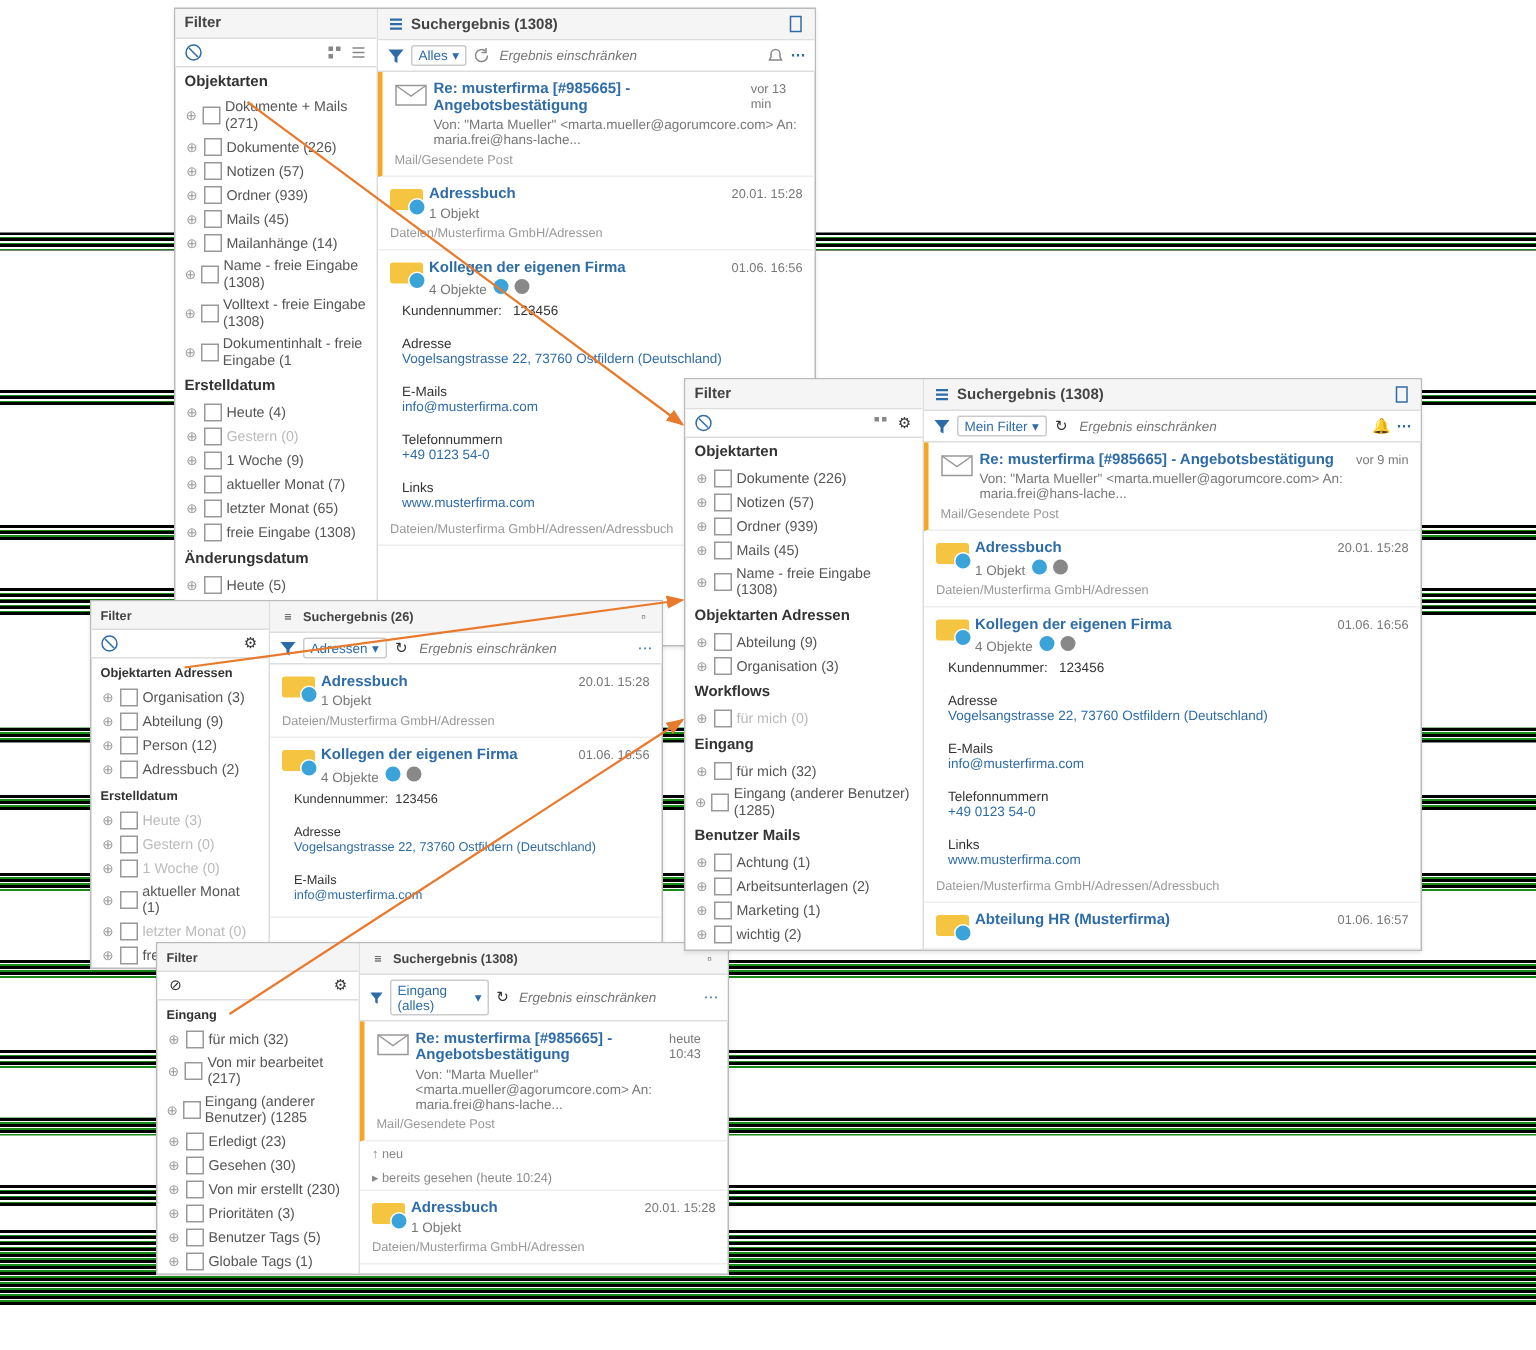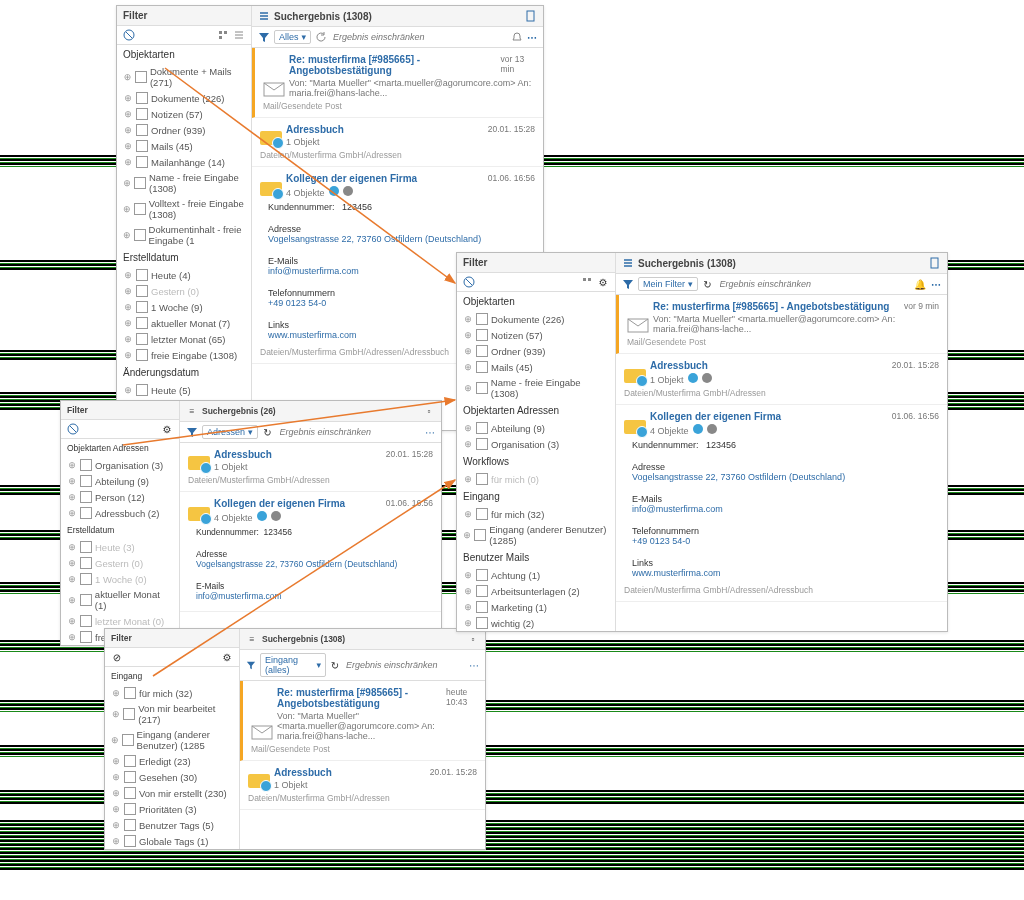--- a/index.html
+++ b/index.html
@@ -4,37 +4,37 @@
 <style>
 body{margin:0;font-family:Arial,Helvetica,sans-serif;font-size:10px;color:#333;background:#fff;position:relative;width:1024px;height:900px}
 .panel{position:absolute;border:1px solid #bbb;background:#fff;box-shadow:0 1px 3px rgba(0,0,0,0.1)}
 .hdr{display:flex;align-items:center;justify-content:space-between;background:#f5f5f5;border-bottom:1px solid #ddd;padding:4px 6px;font-weight:bold;color:#444}
 .hdr-left{display:flex;align-items:center;gap:4px}
 .ico{display:inline-flex;width:12px;height:12px;align-items:center;justify-content:center}
 svg{width:100%;height:100%}
 .toolbar{display:flex;align-items:center;gap:4px;padding:3px 6px;border-bottom:1px solid #ddd;background:#fff}
 .filter-drop{display:flex;align-items:center;gap:3px;border:1px solid #ccc;padding:1px 4px;border-radius:2px;font-size:9px;color:#2e6ca8;cursor:pointer}
 .search-in{flex:1;border:none;outline:none;font-size:9px;font-style:italic;color:#888;padding:2px}
-.sect{padding:4px 6px;font-weight:normal;color:#333;font-size:10px}
+.sect{padding:4px 6px;font-weight:bold;color:#333;font-size:10px}
 .frow{display:flex;align-items:center;gap:3px;padding:2px 6px;font-size:9.5px;color:#555}
 .frow.dis{color:#bbb}
 .plus{width:10px;height:10px;display:inline-flex;align-items:center;justify-content:center;color:#999;font-size:9px}
 .chk{width:10px;height:10px;border:1px solid #999;background:#fff;flex-shrink:0}
 .result{padding:6px 8px;border-bottom:1px solid #eee}
 .result.yl{border-left:3px solid #f5a623}
 .r-top{display:flex;justify-content:space-between;align-items:flex-start;gap:6px}
 .r-title{color:#2e6ca8;font-weight:bold;font-size:10px}
 .r-meta{font-size:8.5px;color:#777}
 .r-sub{font-size:9px;color:#777;margin-top:2px}
 .r-path{font-size:8.5px;color:#999;margin-top:3px}
 .mail-ico{width:22px;height:18px;margin-right:4px;flex-shrink:0}
 .fold-ico{width:22px;height:18px;margin-right:4px;flex-shrink:0;position:relative}
 .fold{width:22px;height:14px;background:#f5c542;border-radius:2px;position:relative;top:2px}
 .fold-badge{position:absolute;right:-2px;bottom:-2px;width:10px;height:10px;border-radius:50%;background:#3aa3d9;border:1px solid #fff}
-.flex{display:flex;align-items:flex-end}
+.flex{display:flex;align-items:flex-start}
 .det-sect{padding:4px 8px;font-size:9px}
 .det-lbl{font-weight:normal;color:#333;margin-top:4px}
 .det-link{color:#2e6ca8}
 .mini{font-size:8.5px}
 .arrow{position:absolute;pointer-events:none}
 .stripes{position:absolute;left:0;right:0;background:repeating-linear-gradient(to bottom,#000 0,#000 2px,#fff 2px,#fff 3px,#1a8a1a 3px,#1a8a1a 4px)}
 .circ{width:10px;height:10px;border-radius:50%;display:inline-block;margin-left:4px}
 </style>
 </head>
 <body>
@@ -518,20 +518,22 @@
             <div style="flex:1">
               <div class="r-top">
                 <span class="r-title">Re: musterfirma [#985665] - Angebotsbestätigung</span>
                 <span class="r-meta">heute 10:43</span>
               </div>
               <div class="r-sub">Von: "Marta Mueller" &lt;marta.mueller@agorumcore.com&gt;   An: maria.frei@hans-lache...</div>
             </div>
           </div>
     <div class="r-path">Mail/Gesendete Post</div>
    </div>
+   <div class="mini" style="padding:3px 8px;color:#888">↑ <span>neu</span></div>
+   <div class="mini" style="padding:3px 8px;color:#888;border-bottom:1px solid #eee">▸ <span>bereits gesehen (heute 10:24)</span></div>
    <div class="result mini">
     <div class="flex">
             <span class="fold-ico">
               <div class="fold"></div>
               <div class="fold-badge"></div>
             </span>
             <div style="flex:1">
               <div class="r-top">
                 <span class="r-title">Adressbuch</span>
                 <span class="r-meta">20.01. 15:28</span>
@@ -741,20 +743,34 @@
           </div>
     <div class="det-sect">
             <div class="det-lbl">Telefonnummern</div>
             <div class="det-link">+49 0123 54-0</div>
           </div>
     <div class="det-sect">
             <div class="det-lbl">Links</div>
             <div class="det-link">www.musterfirma.com</div>
           </div>
     <div class="r-path">Dateien/Musterfirma GmbH/Adressen/Adressbuch</div>
+   </div>
+   <div class="result">
+    <div class="flex">
+            <span class="fold-ico">
+              <div class="fold"></div>
+              <div class="fold-badge"></div>
+            </span>
+            <div style="flex:1">
+              <div class="r-top">
+                <span class="r-title">Abteilung HR (Musterfirma)</span>
+                <span class="r-meta">01.06. 16:57</span>
+              </div>
+            </div>
+          </div>
    </div>
   </div>
  </div>
 </div>
 
 <svg class="arrow" style="left:0;top:0;width:1024px;height:900px">
  <defs>
       <marker id="ah" markerWidth="8" markerHeight="8" refX="7" refY="3" orient="auto">
         <path d="M0 0L8 3L0 6z" fill="#e87a2e"></path>
       </marker>

